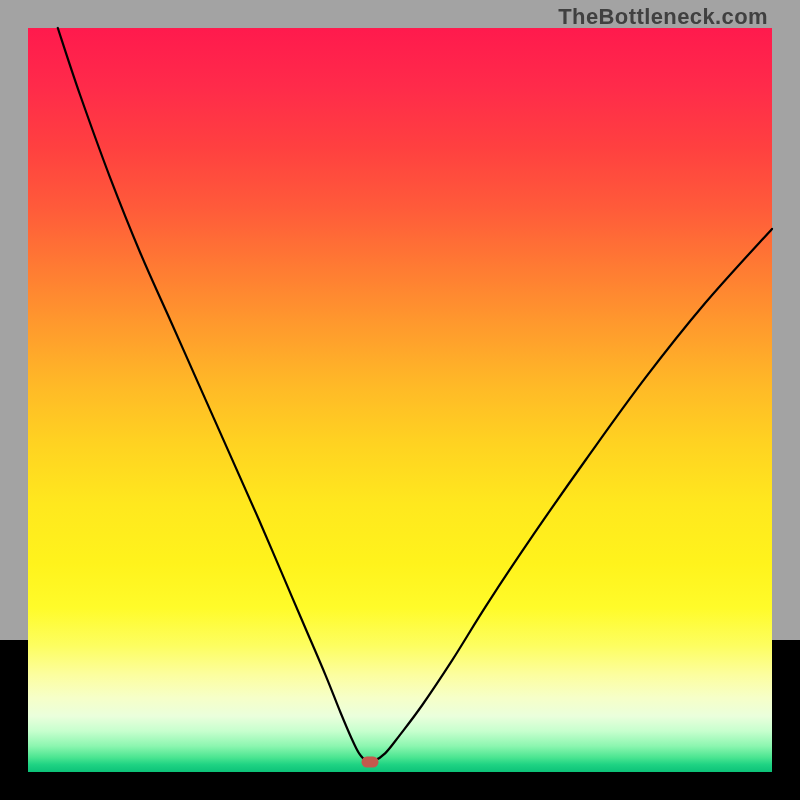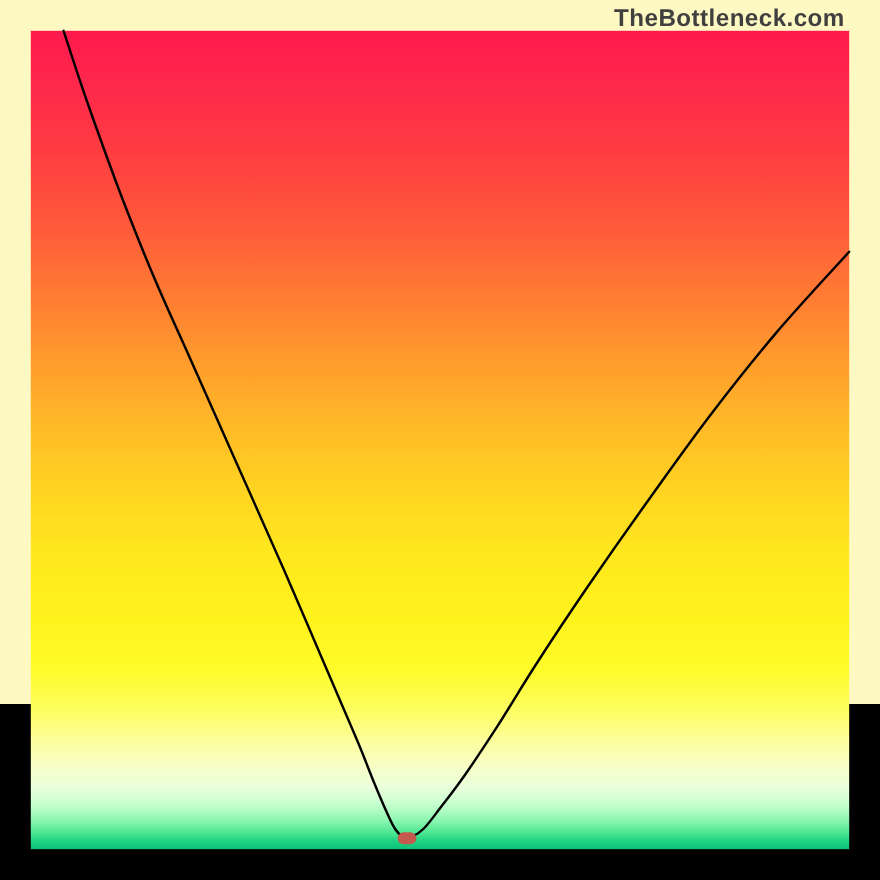--- a/index.html
+++ b/index.html
@@ -7,21 +7,21 @@
     padding: 0;
     background: #000;
     width: 800px;
     height: 800px;
     overflow: hidden;
     font-family: Arial, Helvetica, sans-serif;
   }
   .frame {
     width: 800px;
     height: 640px;
-    background: #fef9c3;
+    background: #a3a3a3;
     position: relative;
   }
   .plot-area {
     position: absolute;
     left: 28px;
     top: 28px;
     width: 744px;
     height: 744px;
     background: linear-gradient(to bottom,
       #ff1a4d 0%,

